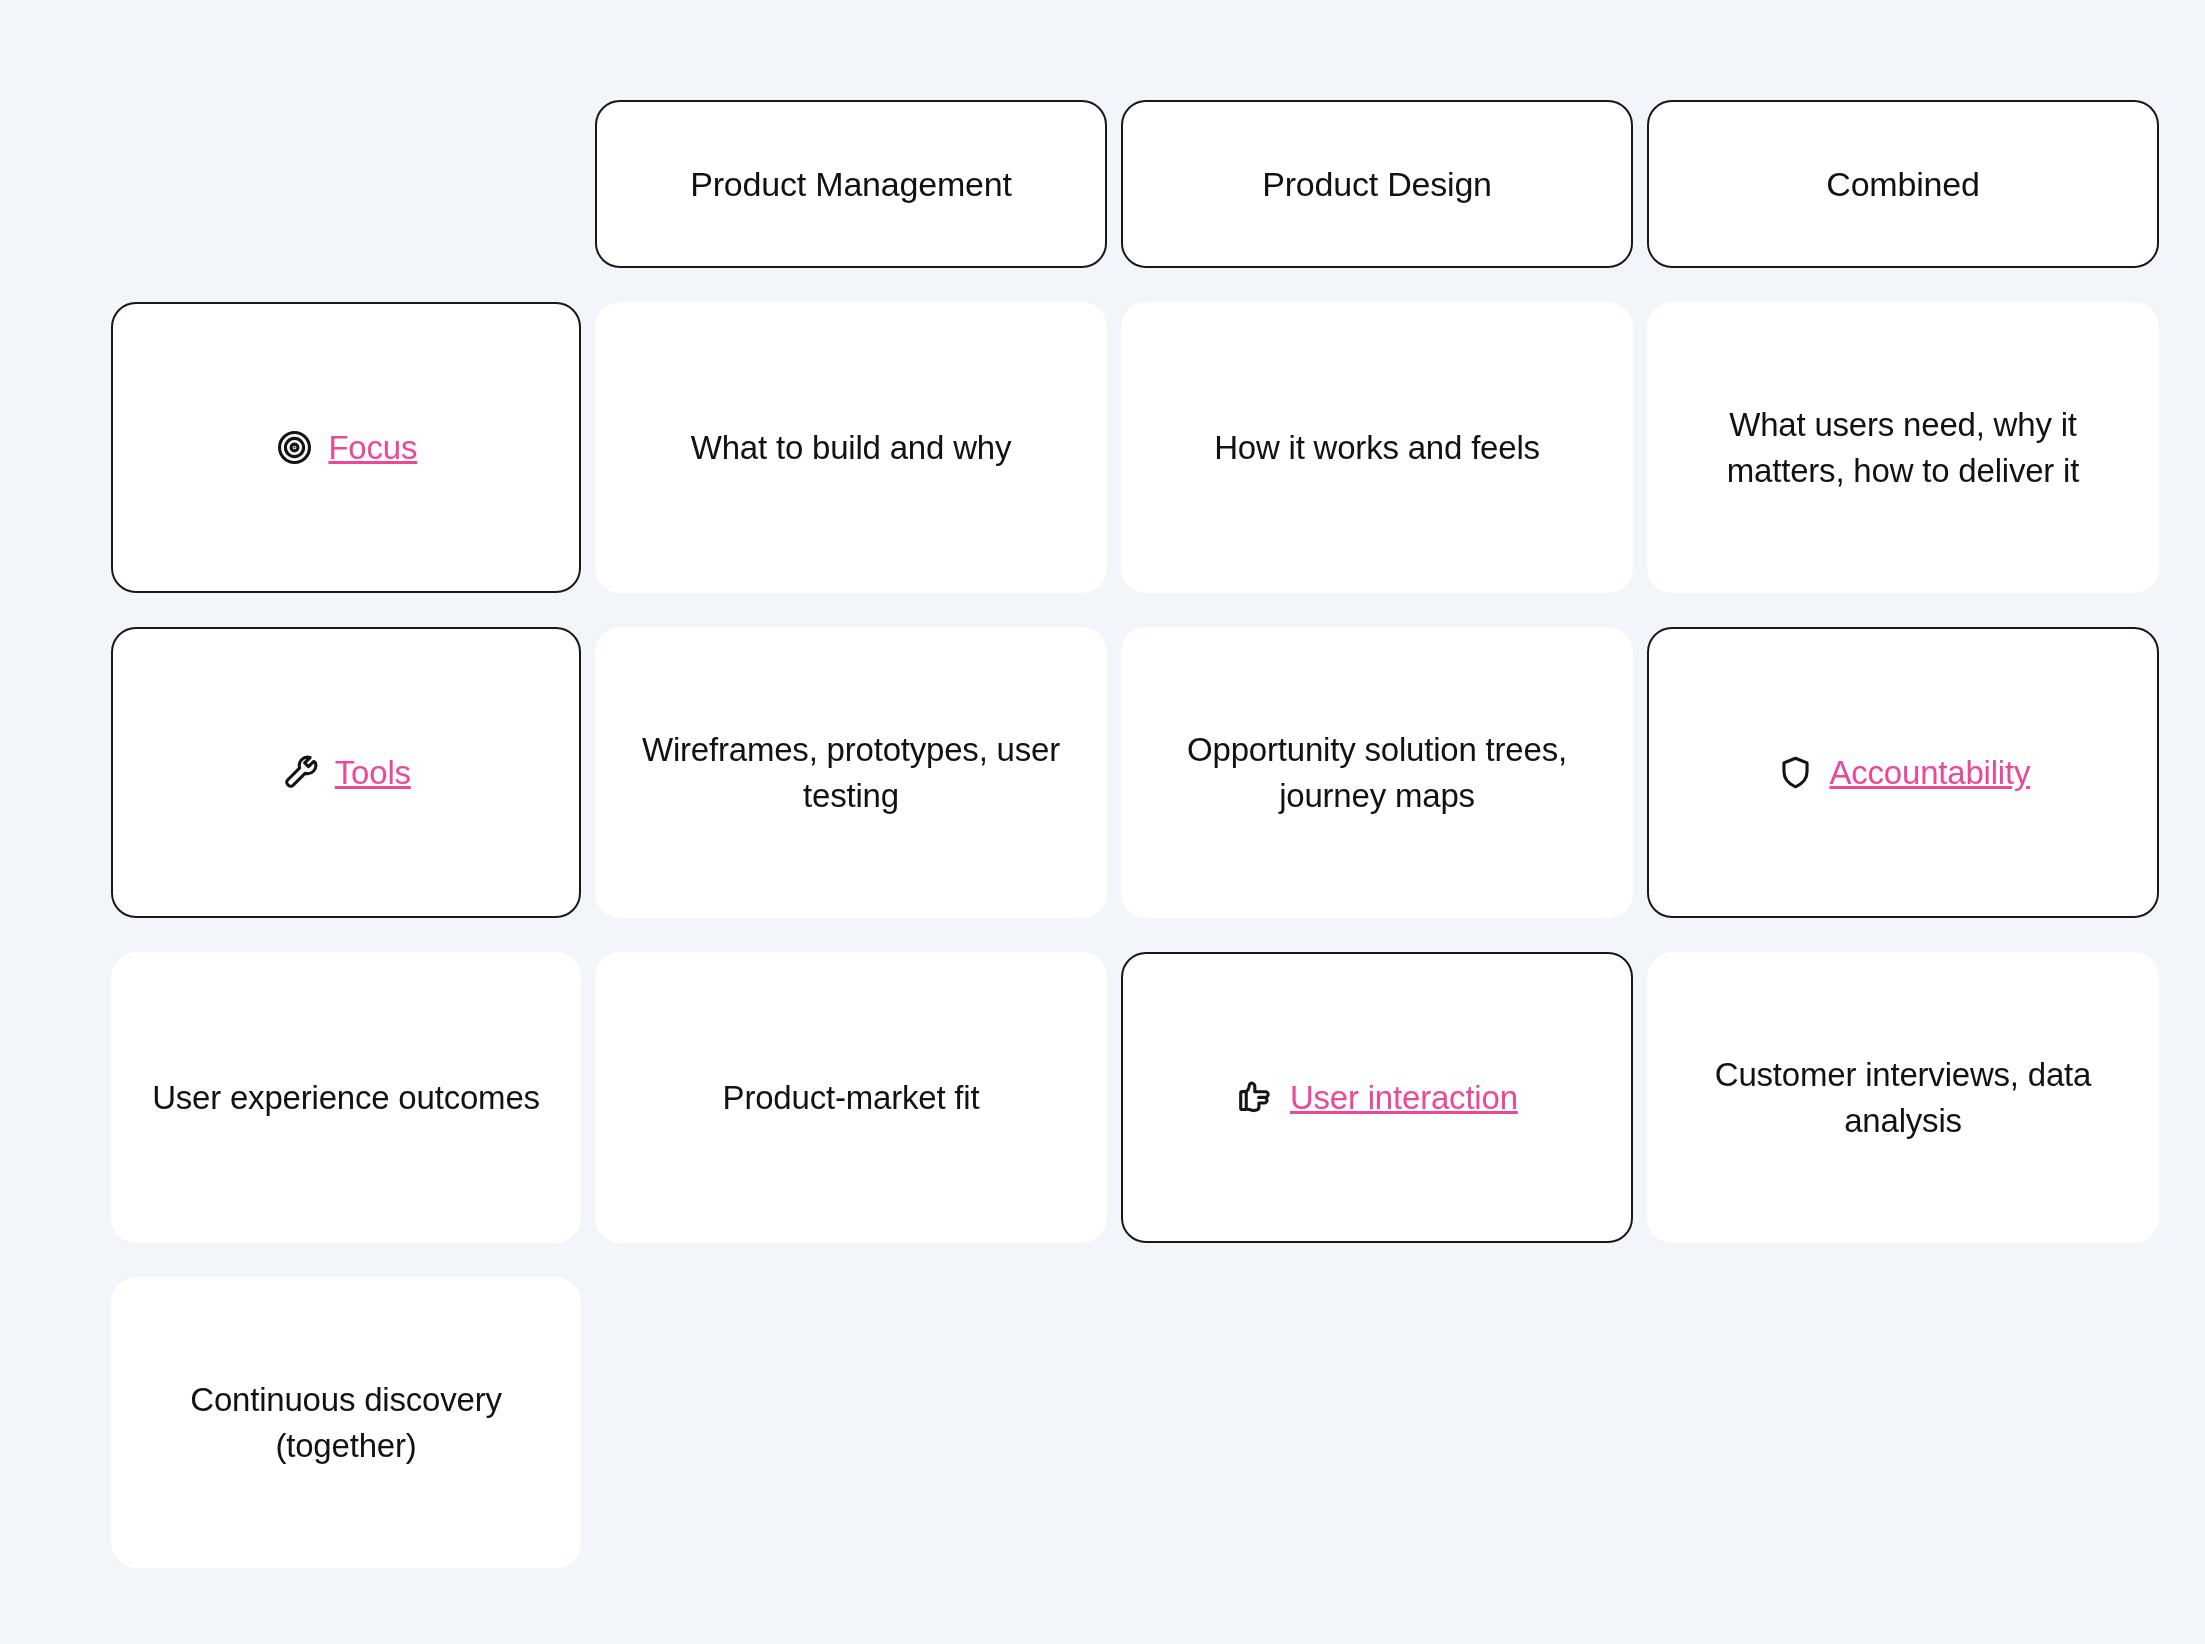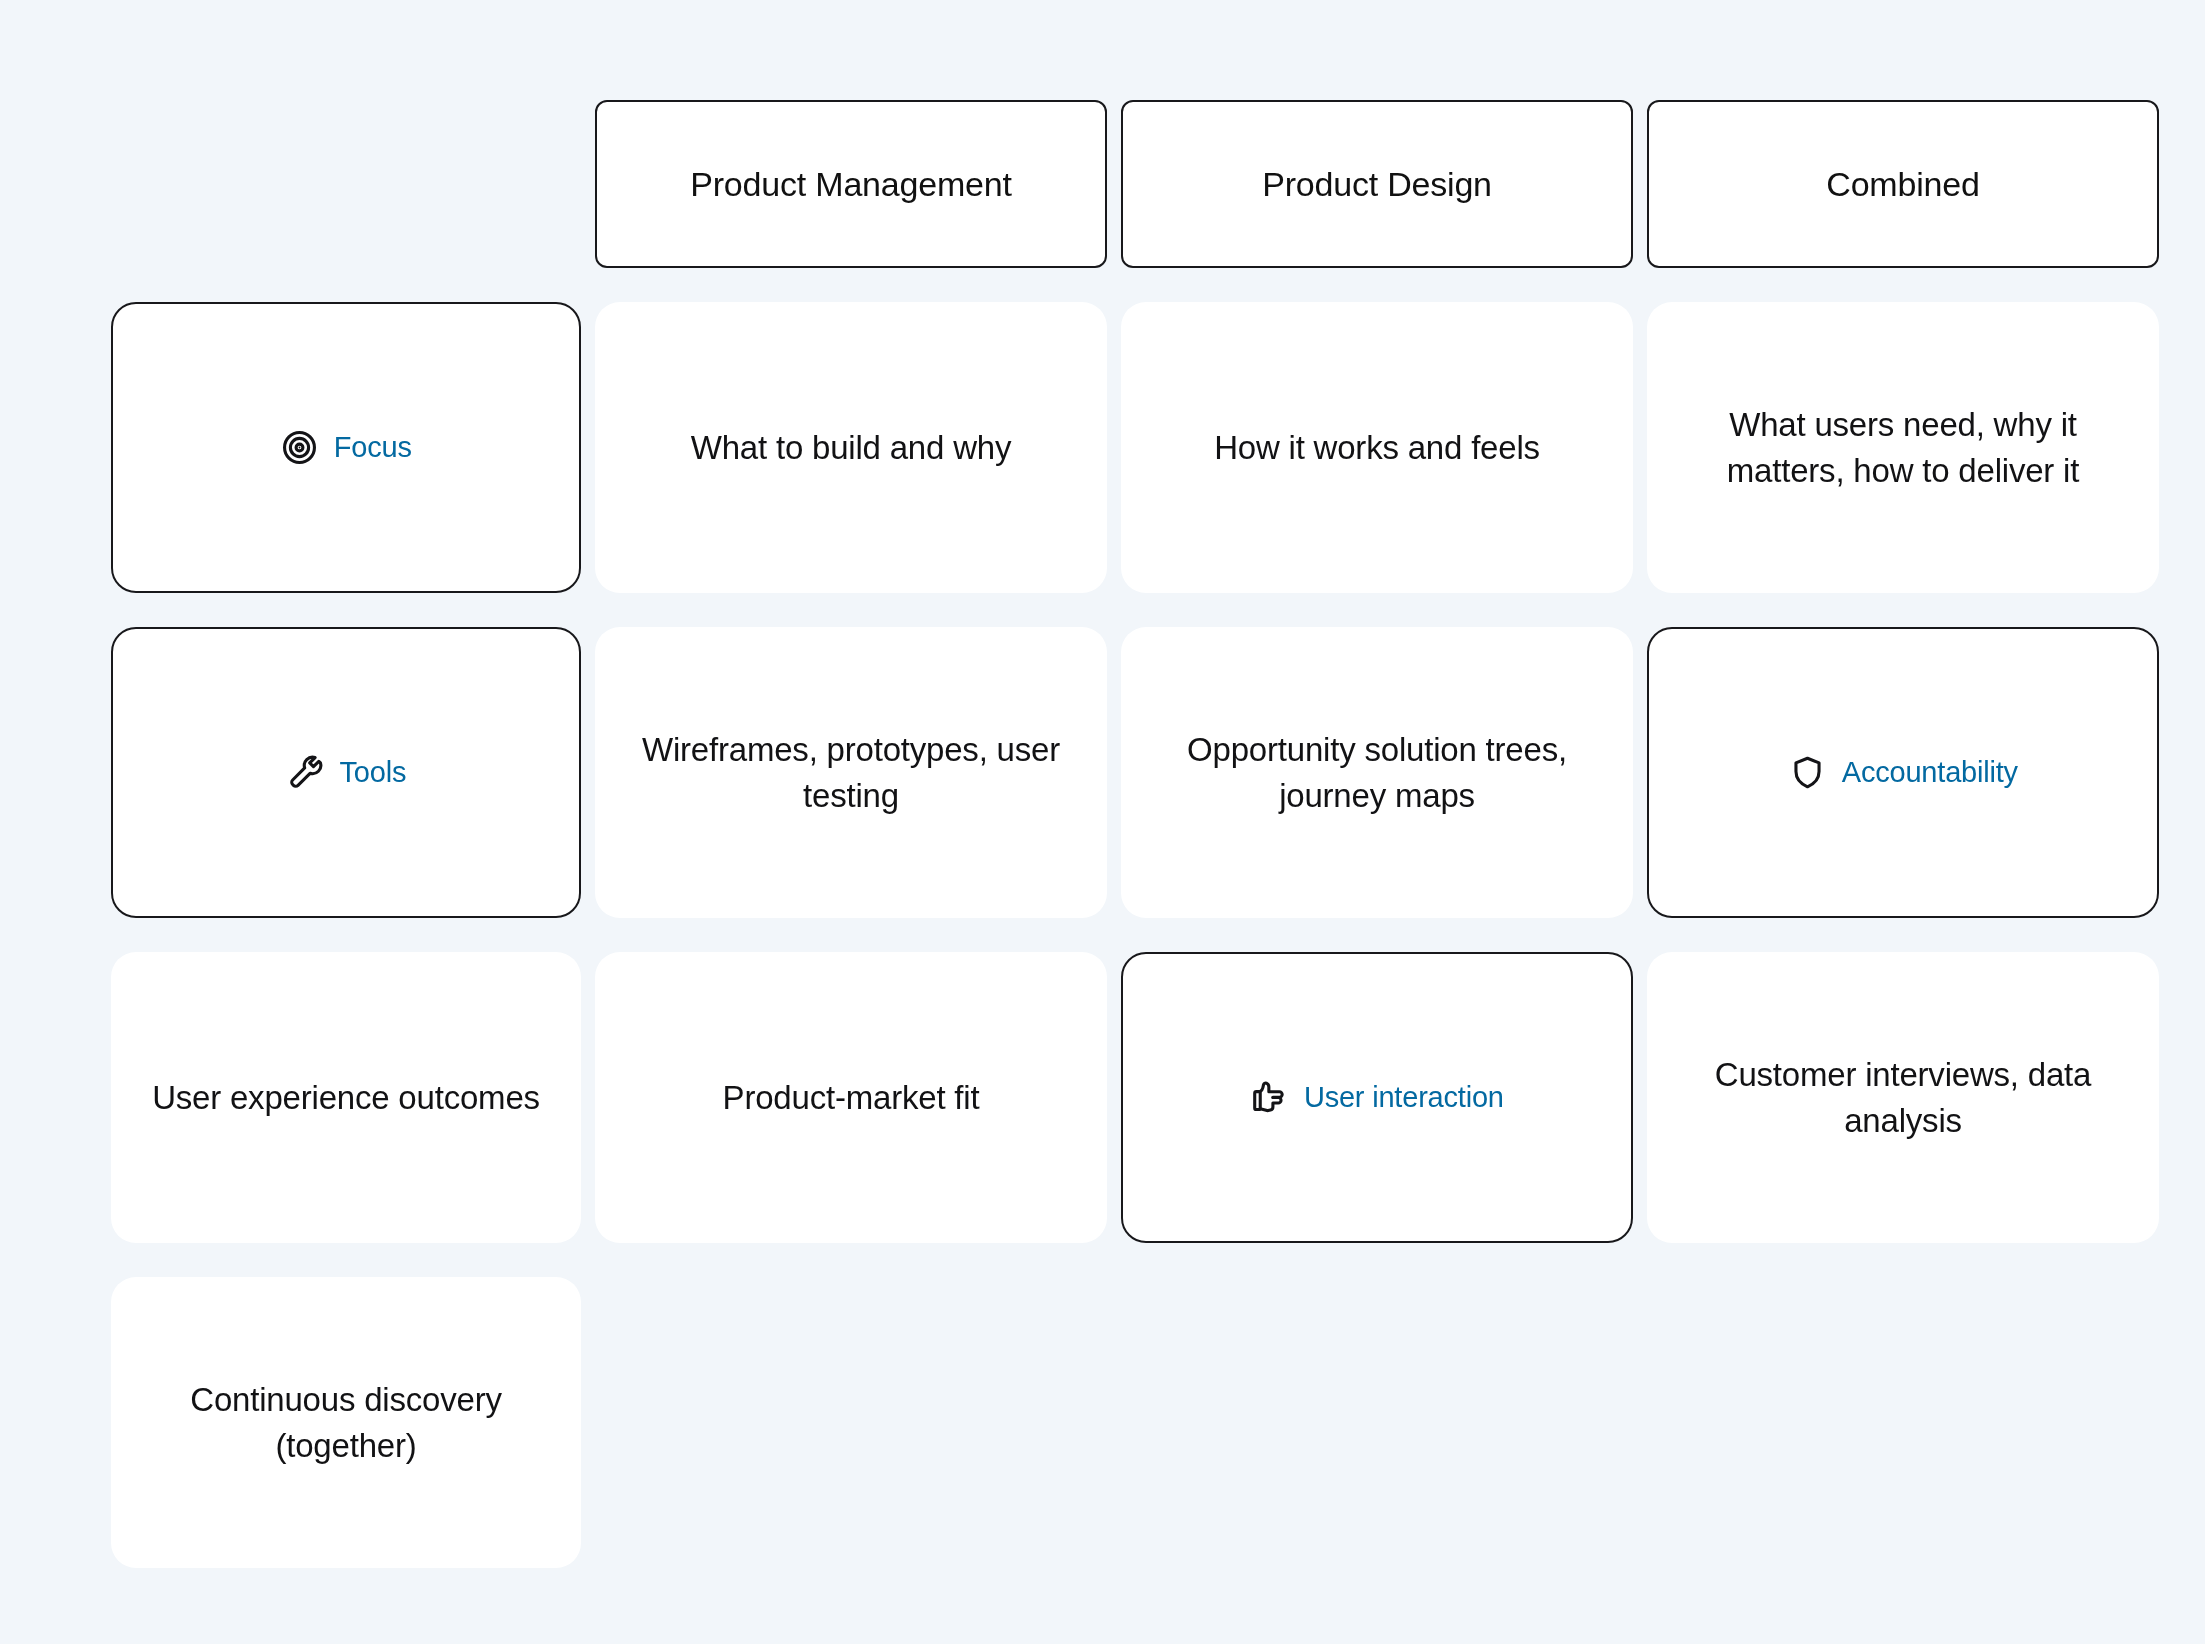--- a/index.html
+++ b/index.html
@@ -30,21 +30,21 @@
 
   
   .corner-spacer {
     background: transparent;
   }
 
   
   .col-header {
     background: #ffffff;
     border: 2.6px solid #18181b;
-    border-radius: 12px;
+    border-radius: 25px;
     display: flex;
     align-items: center;
     justify-content: center;
     text-align: center;
     padding: 0 21px;
   }
   .col-header-label {
     font-size: 34px;
     line-height: 1.25;
     color: #111111;
@@ -71,26 +71,27 @@
     align-items: center;
     justify-content: center;
     color: #141417;
   }
   .row-header-icon svg {
     width: 39px;
     height: 39px;
     display: block;
   }
   .row-header-label {
-    font-size: 29px;
+    font-size: 33px;
     line-height: 1.2;
-    color: #0369a1;
+    color: #ec4899;
     font-weight: 400;
     letter-spacing: -0.2px;
     white-space: nowrap;
+    text-decoration: underline;
   }
 
   
   .cell {
     background: #ffffff;
     border-radius: 25px;
     display: flex;
     align-items: center;
     justify-content: center;
     text-align: center;

